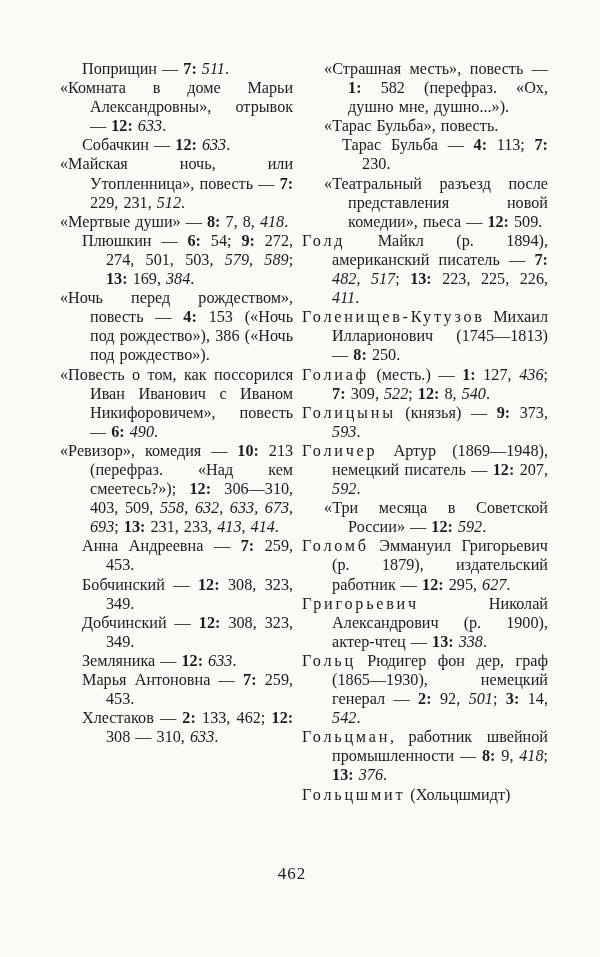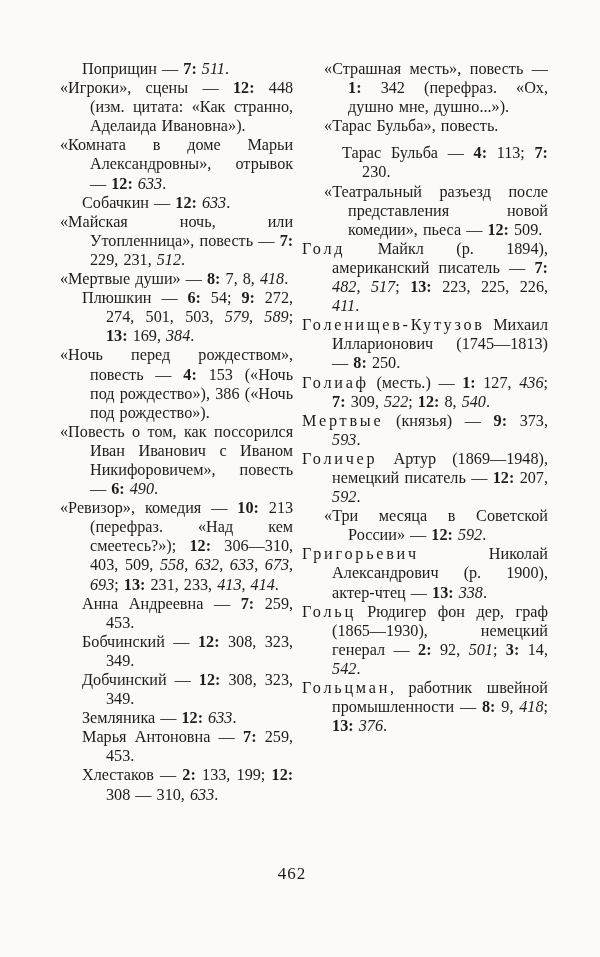--- a/index.html
+++ b/index.html
@@ -21,66 +21,67 @@
   .col-left  { width: 237px; }
   .col-right { width: 250px; }
   .entry {
     margin: 0;
     font-size: 16.2px;
     line-height: 19.1px;
     word-spacing: 1px;
   }
   .lvl0 { padding-left: 30px; text-indent: -30px; }
   .lvl1 { padding-left: 46px; text-indent: -24px; }
-  .lvl2 { padding-left: 60px; text-indent: -20px; margin-top: 8px; }
+  .lvl2 { padding-left: 60px; text-indent: -20px; }
   .vol    { font-weight: 700; }
   .ital   { font-style: italic; }
   .spaced { letter-spacing: 0.17em; margin-top: 47px; }
   .folio {
     position: absolute;
     top: 864px; left: 0;
     width: 584px;
     text-align: center;
     font-size: 17px;
     letter-spacing: 1px;
   }
 </style>
 </head>
 <body>
 
 <div class="sheet">
   <div class="text-block">
     <div class="column col-left">
         <p class="entry lvl1"><span>Поприщин — </span><span class="vol">7:</span><span> </span><span class="ital">511</span><span>.</span></p>
-        <p class="entry lvl0"><span>«Игроки», сцены — </span><span class="vol">12:</span><span> 448 (изм. цитата: «Как странно, Аделаида Ивановна»).</span></p>
         <p class="entry lvl0"><span>«Комната в доме Марьи Александровны», отрывок — </span><span class="vol">12:</span><span> </span><span class="ital">633</span><span>.</span></p>
         <p class="entry lvl1"><span>Собачкин — </span><span class="vol">12:</span><span> </span><span class="ital">633</span><span>.</span></p>
         <p class="entry lvl0"><span>«Майская ночь, или Утопленница», повесть — </span><span class="vol">7:</span><span> 229, 231, </span><span class="ital">512</span><span>.</span></p>
         <p class="entry lvl0"><span>«Мертвые души» — </span><span class="vol">8:</span><span> 7, 8, </span><span class="ital">418</span><span>.</span></p>
         <p class="entry lvl1"><span>Плюшкин — </span><span class="vol">6:</span><span> 54; </span><span class="vol">9:</span><span> 272, 274, 501, 503, </span><span class="ital">579</span><span>, </span><span class="ital">589</span><span>; </span><span class="vol">13:</span><span> 169, </span><span class="ital">384</span><span>.</span></p>
         <p class="entry lvl0"><span>«Ночь перед рождеством», повесть — </span><span class="vol">4:</span><span> 153 («Ночь под рождество»), 386 («Ночь под рождество»).</span></p>
         <p class="entry lvl0"><span>«Повесть о том, как поссорился Иван Иванович с Иваном Никифоровичем», повесть — </span><span class="vol">6:</span><span> </span><span class="ital">490</span><span>.</span></p>
         <p class="entry lvl0"><span>«Ревизор», комедия — </span><span class="vol">10:</span><span> 213 (перефраз. «Над кем смеетесь?»); </span><span class="vol">12:</span><span> 306—310, 403, 509, </span><span class="ital">558</span><span>, </span><span class="ital">632</span><span>, </span><span class="ital">633</span><span>, </span><span class="ital">673</span><span>, </span><span class="ital">693</span><span>; </span><span class="vol">13:</span><span> 231, 233, </span><span class="ital">413</span><span>, </span><span class="ital">414</span><span>.</span></p>
         <p class="entry lvl1"><span>Анна Андреевна — </span><span class="vol">7:</span><span> 259, 453.</span></p>
         <p class="entry lvl1"><span>Бобчинский — </span><span class="vol">12:</span><span> 308, 323, 349.</span></p>
         <p class="entry lvl1"><span>Добчинский — </span><span class="vol">12:</span><span> 308, 323, 349.</span></p>
         <p class="entry lvl1"><span>Земляника — </span><span class="vol">12:</span><span> </span><span class="ital">633</span><span>.</span></p>
         <p class="entry lvl1"><span>Марья Антоновна — </span><span class="vol">7:</span><span> 259, 453.</span></p>
-        <p class="entry lvl1"><span>Хлестаков — </span><span class="vol">2:</span><span> 133, 199; </span><span class="vol">12:</span><span> 308 — 310, </span><span class="ital">633</span><span>.</span></p>
+        <p class="entry lvl1"><span>Хлестаков — </span><span class="vol">2:</span><span> 133, 462; </span><span class="vol">12:</span><span> 308 — 310, </span><span class="ital">633</span><span>.</span></p>
       </div>
     <div class="column col-right">
-        <p class="entry lvl1"><span>«Страшная месть», повесть — </span><span class="vol">1:</span><span> 342 (перефраз. «Ох, душно мне, душно...»).</span></p>
+        <p class="entry lvl1"><span>«Страшная месть», повесть — </span><span class="vol">1:</span><span> 582 (перефраз. «Ох, душно мне, душно...»).</span></p>
         <p class="entry lvl1"><span>«Тарас Бульба», повесть.</span></p>
         <p class="entry lvl2"><span>Тарас Бульба — </span><span class="vol">4:</span><span> 113; </span><span class="vol">7:</span><span> 230.</span></p>
         <p class="entry lvl1"><span>«Театральный разъезд после представления новой комедии», пьеса — </span><span class="vol">12:</span><span> 509.</span></p>
         <p class="entry lvl0"><span class="spaced">Голд</span><span> Майкл (р. 1894), американский писатель — </span><span class="vol">7:</span><span> </span><span class="ital">482</span><span>, </span><span class="ital">517</span><span>; </span><span class="vol">13:</span><span> 223, 225, 226, </span><span class="ital">411</span><span>.</span></p>
         <p class="entry lvl0"><span class="spaced">Голенищев-Кутузов</span><span> Михаил Илларионович (1745—1813) — </span><span class="vol">8:</span><span> 250.</span></p>
         <p class="entry lvl0"><span class="spaced">Голиаф</span><span> (месть.) — </span><span class="vol">1:</span><span> 127, </span><span class="ital">436</span><span>; </span><span class="vol">7:</span><span> 309, </span><span class="ital">522</span><span>; </span><span class="vol">12:</span><span> 8, </span><span class="ital">540</span><span>.</span></p>
-        <p class="entry lvl0"><span class="spaced">Мертвые</span><span> (князья) — </span><span class="vol">9:</span><span> 373, </span><span class="ital">593</span><span>.</span></p>
+        <p class="entry lvl0"><span class="spaced">Голицыны</span><span> (князья) — </span><span class="vol">9:</span><span> 373, </span><span class="ital">593</span><span>.</span></p>
         <p class="entry lvl0"><span class="spaced">Голичер</span><span> Артур (1869—1948), немецкий писатель — </span><span class="vol">12:</span><span> 207, </span><span class="ital">592</span><span>.</span></p>
         <p class="entry lvl1"><span>«Три месяца в Советской России» — </span><span class="vol">12:</span><span> </span><span class="ital">592</span><span>.</span></p>
+        <p class="entry lvl0"><span class="spaced">Голомб</span><span> Эммануил Григорьевич (р. 1879), издательский работник — </span><span class="vol">12:</span><span> 295, </span><span class="ital">627</span><span>.</span></p>
         <p class="entry lvl0"><span class="spaced">Григорьевич</span><span> Николай Александрович (р. 1900), актер-чтец — </span><span class="vol">13:</span><span> </span><span class="ital">338</span><span>.</span></p>
         <p class="entry lvl0"><span class="spaced">Гольц</span><span> Рюдигер фон дер, граф (1865—1930), немецкий генерал — </span><span class="vol">2:</span><span> 92, </span><span class="ital">501</span><span>; </span><span class="vol">3:</span><span> 14, </span><span class="ital">542</span><span>.</span></p>
         <p class="entry lvl0"><span class="spaced">Гольцман</span><span>, работник швейной промышленности — </span><span class="vol">8:</span><span> 9, </span><span class="ital">418</span><span>; </span><span class="vol">13:</span><span> </span><span class="ital">376</span><span>.</span></p>
+        <p class="entry lvl0"><span class="spaced">Гольцшмит</span><span> (Хольцшмидт)</span></p>
       </div>
   </div>
   <div class="folio">462</div>
 </div>
 
 </body></html>

